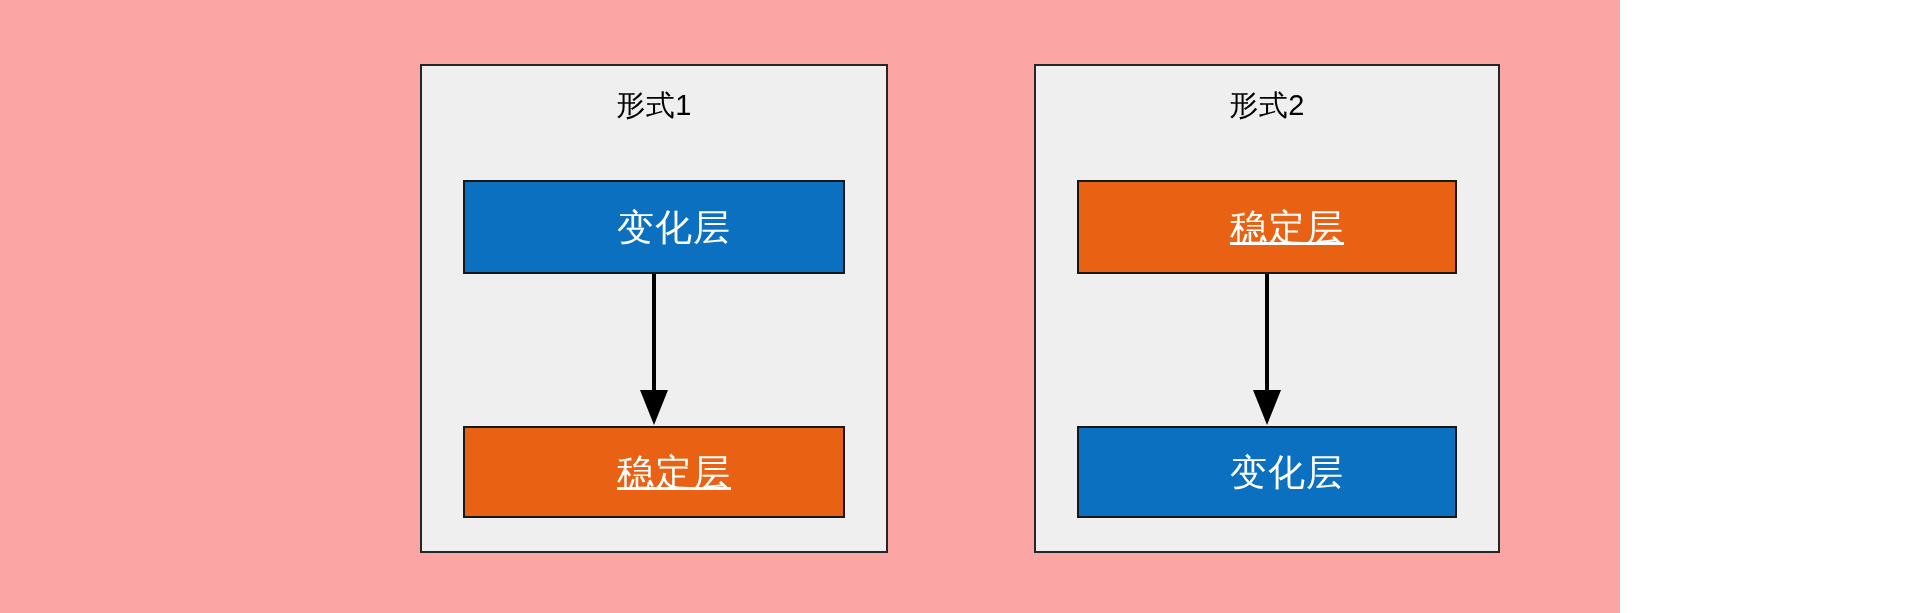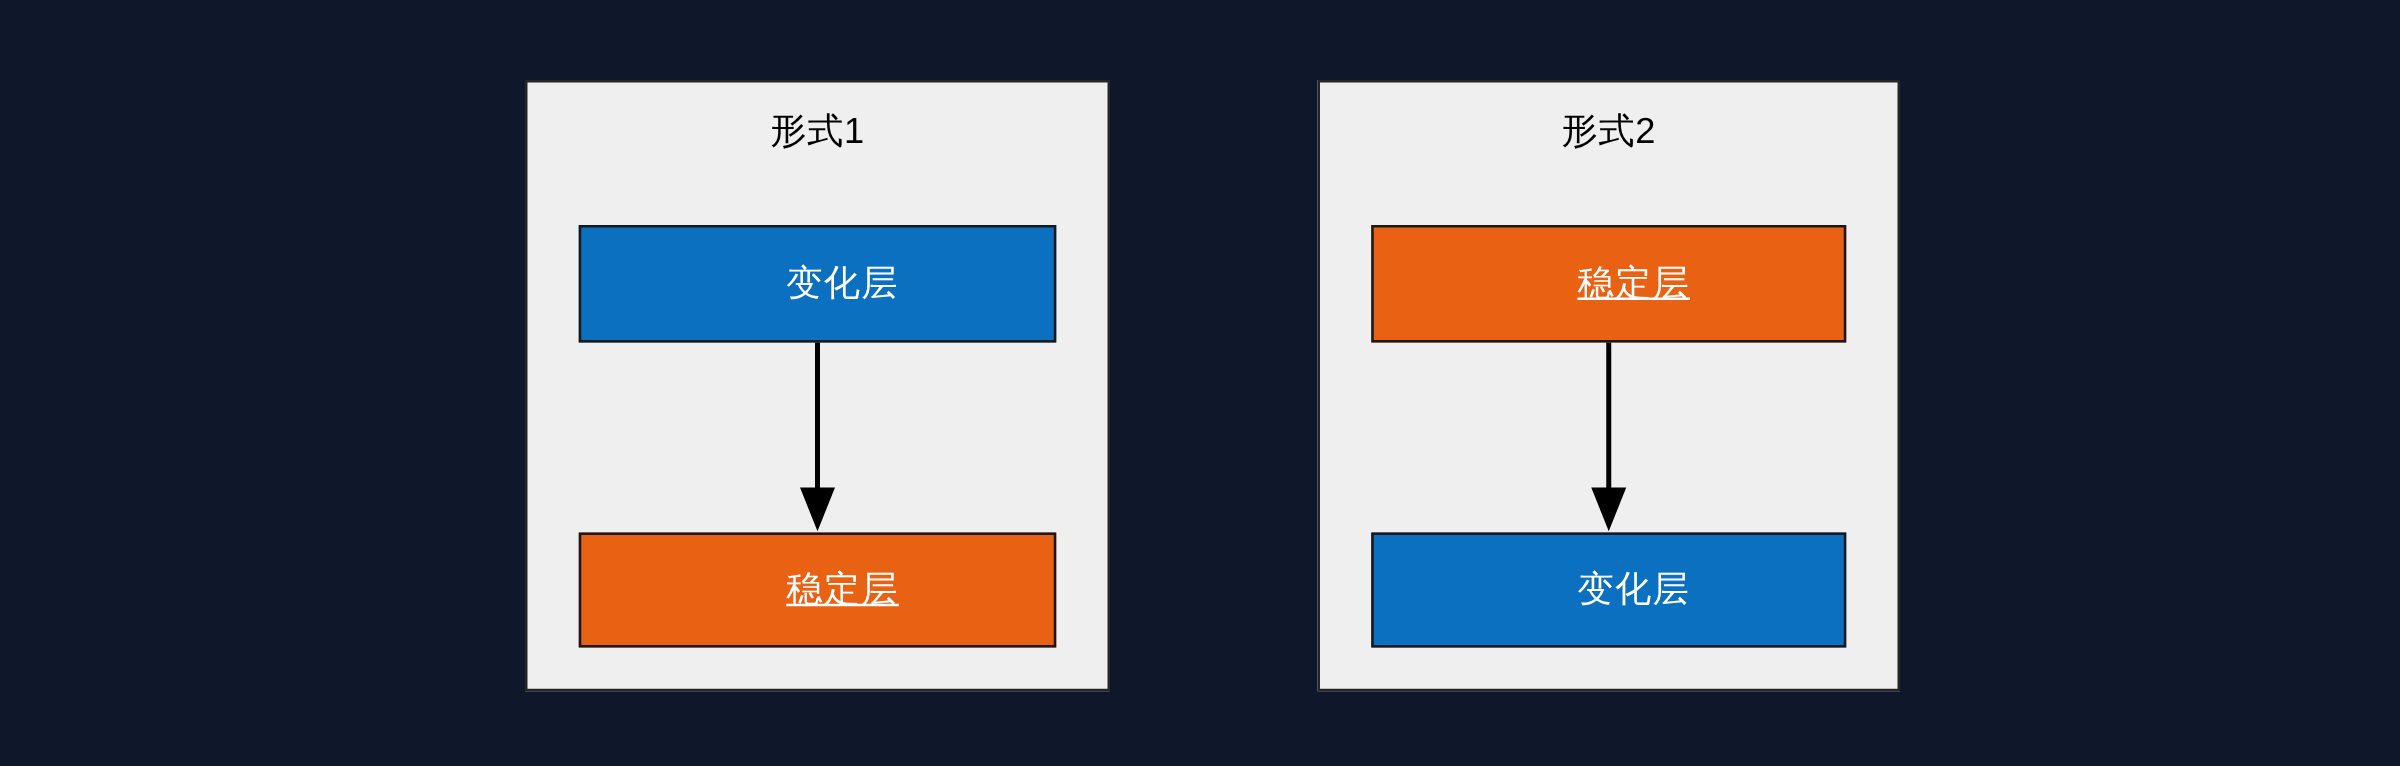--- a/index.html
+++ b/index.html
@@ -13,35 +13,35 @@
     height: 613px;
     position: relative;
     overflow: hidden;
     font-family: "Liberation Sans", "DejaVu Sans", sans-serif;
   }
 
   #canvas {
     position: absolute;
     left: 0;
     top: 0;
-    width: 1920px;
+    width: 1620px;
     height: 613px;
-    background: #0f172a;
+    background: #fca5a5;
   }
 
   .panel {
     position: absolute;
     box-sizing: border-box;
     background: #efefef;
     border: 2px solid #262626;
     top: 64px;
     height: 489px;
   }
   #panel-1 { left: 420px; width: 468px; }
-  #panel-2 { left: 1034px; width: 466px; margin-left: 20px; }
+  #panel-2 { left: 1034px; width: 466px; }
 
   .panel-title {
     position: absolute;
     left: 0;
     right: 0;
     top: 20px;
     text-align: center;
     font-size: 29px;
     line-height: 38px;
     font-weight: 400;
@@ -51,21 +51,21 @@
   }
 
   .node {
     position: absolute;
     box-sizing: border-box;
     border: 2px solid #17181a;
     display: flex;
     align-items: center;
     justify-content: center;
     color: #ffffff;
-    font-size: 29px;
+    font-size: 37px;
     line-height: 1;
     letter-spacing: 1px;
     white-space: nowrap;
     user-select: none;
     padding-left: 40px;
   }
   .node.blue   { background: #0a70bf; }
   .node.orange { background: #e96112; text-decoration: underline; }
 
   .node-top {

